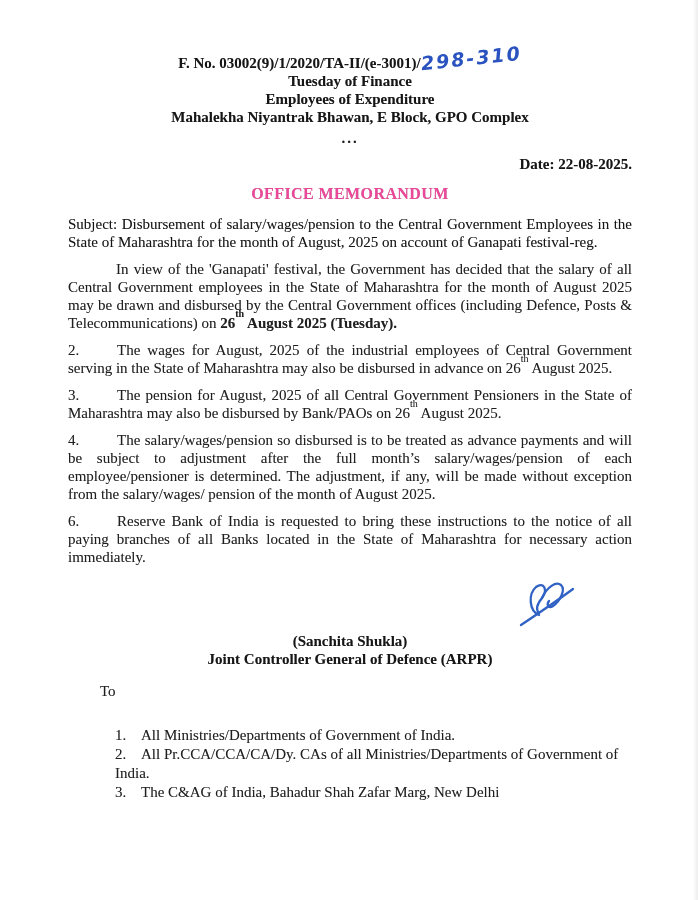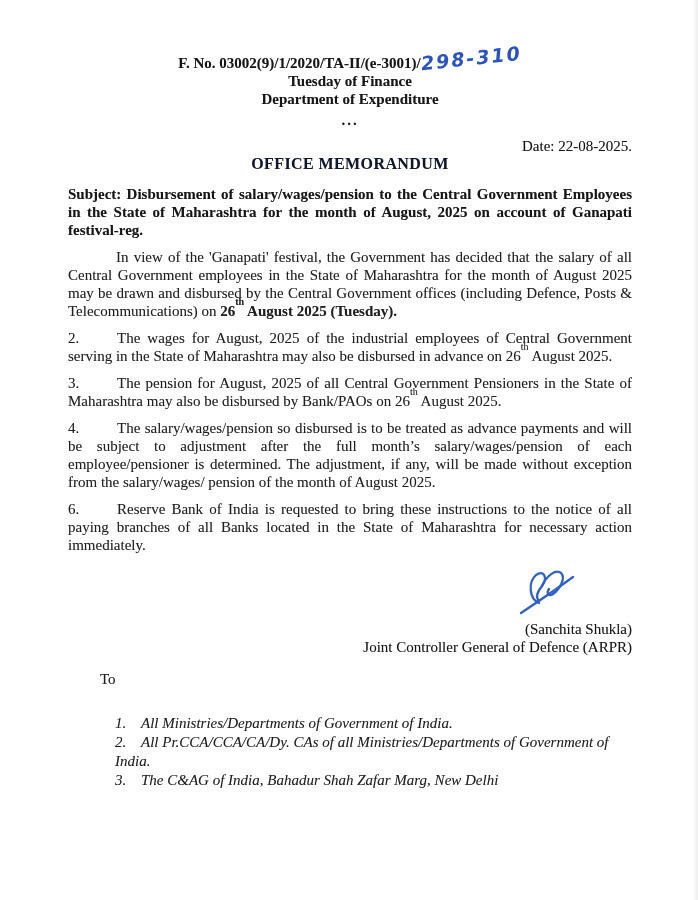--- a/index.html
+++ b/index.html
@@ -32,45 +32,46 @@
     display: inline-block;
     font-family: "DejaVu Sans", sans-serif;
     font-style: italic;
     font-weight: 600;
     font-size: 19px;
     letter-spacing: 2px;
     transform: rotate(-6deg) translateY(-3px);
     text-shadow: none;
   }
   .dots { text-align: center; font-weight: bold; letter-spacing: 2px; margin-top: 4px; line-height: 16px; }
-  .date-line { text-align: right; font-weight: normal; margin-top: 9px; color: #161616; }
-  .memo-title { text-align: center; font-weight: bold; font-size: 16px; letter-spacing: 0.4px; color: #0f172a; }
-  .subject { font-weight: bold; text-align: justify; margin-top: 12px; color: #161616; }
+  .date-line { text-align: right; font-weight: bold; margin-top: 9px; color: #161616; }
+  .memo-title { text-align: center; font-weight: bold; font-size: 16px; letter-spacing: 0.4px; margin-top: 12px; color: #ec4899; }
+  .subject { font-weight: normal; text-align: justify; margin-top: 12px; color: #161616; }
   .bodyp { text-align: justify; margin: 9px 0 0 0; }
   .indent1 { text-indent: 48px; }
   .pnum { display: inline-block; width: 49px; }
   .b { font-weight: bold; }
   sup.s { font-size: 10px; line-height: 0; position: relative; top: -5px; }
   .sig-block { text-align: right; margin-top: 10px; color: #161616; }
   .sig-scribble { display: inline-block; margin-right: 52px; }
-  .sig-name, .sig-desig { font-weight: normal; line-height: 18px; }
+  .sig-name, .sig-desig { font-weight: bold; line-height: 18px; text-align: center; }
   .to-label { margin-top: 14px; margin-left: 32px; }
   .addr-list { margin-top: 26px; padding-left: 47px; }
-  .addr-item { line-height: 19px; font-style: italic; }
+  .addr-item { line-height: 19px; }
   .addr-num { display: inline-block; width: 26px; }
 </style>
 </head>
 <body>
 
 <div class="page">
 
   <div class="header">
     <div class="file-line"><span>F. No. 03002(9)/1/2020/TA-II/(e-3001)/</span><span class="hand" style="color:#2a53c0;">298-310</span></div>
     <div>Tuesday of Finance</div>
-    <div>Department of Expenditure</div>
+    <div>Employees of Expenditure</div>
+    <div>Mahalekha Niyantrak Bhawan, E Block, GPO Complex</div>
   </div>
 
   <div class="dots">...</div>
 
   <div class="date-line">Date: 22-08-2025.</div>
 
   <div class="memo-title">OFFICE MEMORANDUM</div>
 
   <div class="subject">Subject: Disbursement of salary/wages/pension to the Central Government Employees in the State of Maharashtra for the month of August, 2025 on account of Ganapati festival-reg.</div>
 

